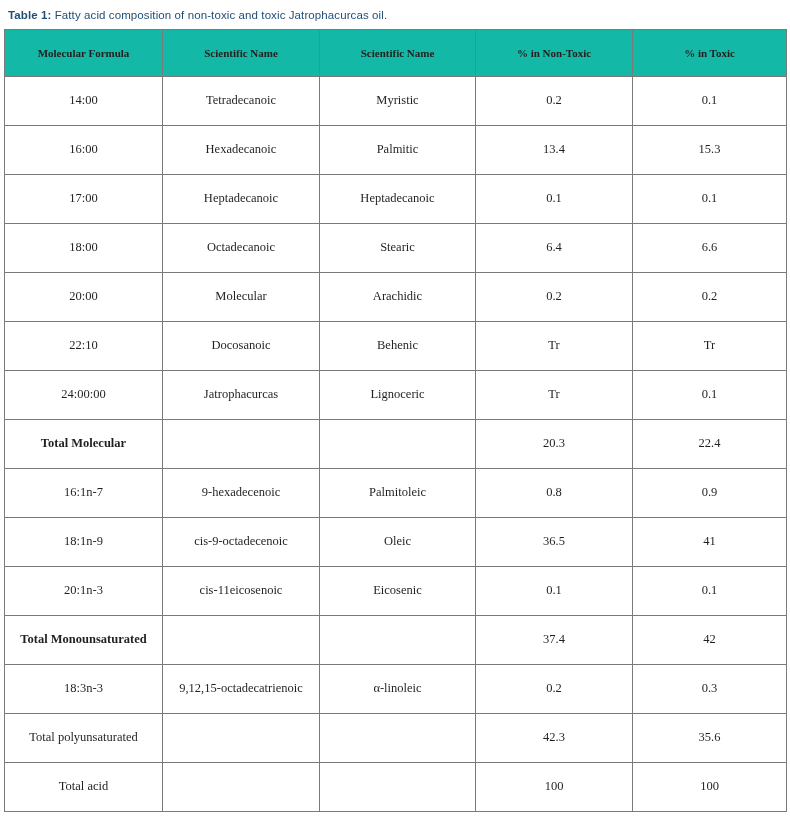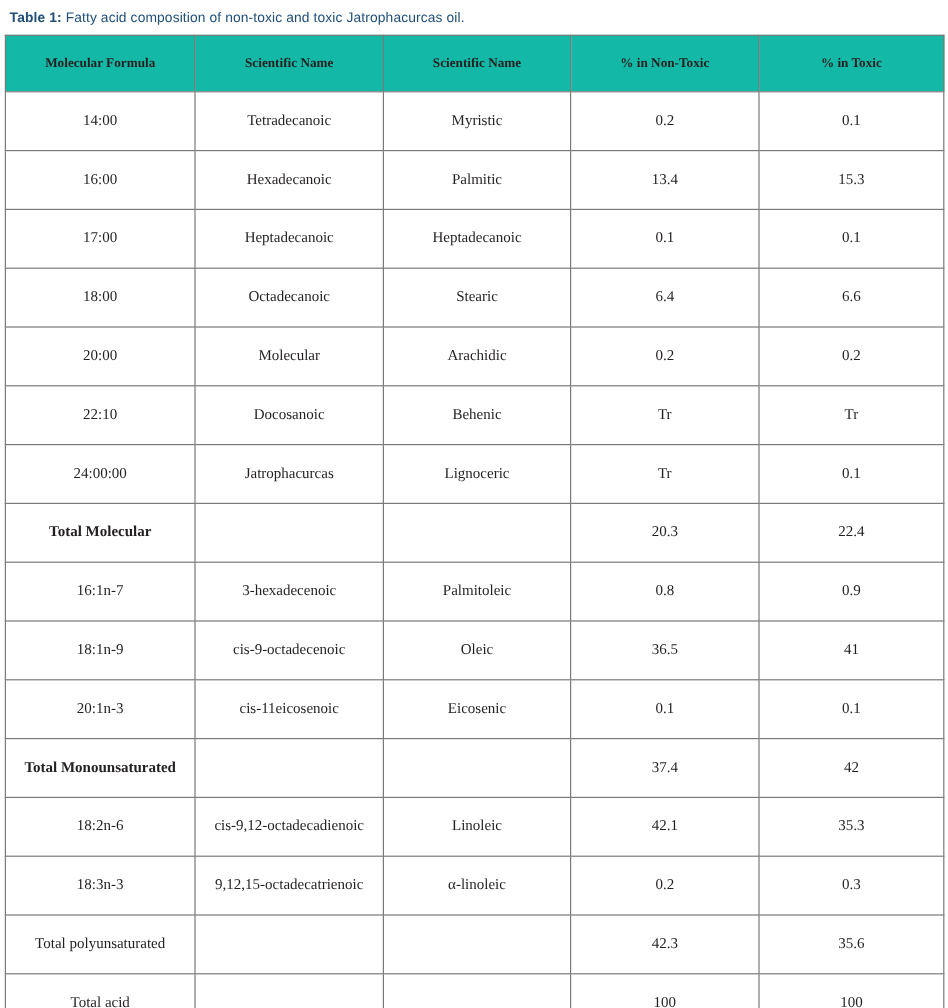--- a/index.html
+++ b/index.html
@@ -154,21 +154,21 @@
         </tr>
         <tr class="total-row">
           <td class="label-cell">Total Molecular</td>
           <td class="empty-cell"></td>
           <td class="empty-cell"></td>
           <td>20.3</td>
           <td>22.4</td>
         </tr>
         <tr>
           <td class="label-cell">16:1n-7</td>
-          <td>3-hexadecenoic</td>
+          <td>9-hexadecenoic</td>
           <td>Palmitoleic</td>
           <td>0.8</td>
           <td>0.9</td>
         </tr>
         <tr>
           <td class="label-cell">18:1n-9</td>
           <td>cis-9-octadecenoic</td>
           <td>Oleic</td>
           <td>36.5</td>
           <td>41</td>
@@ -181,27 +181,20 @@
           <td>0.1</td>
         </tr>
         <tr class="total-row">
           <td class="label-cell">Total Monounsaturated</td>
           <td class="empty-cell"></td>
           <td class="empty-cell"></td>
           <td>37.4</td>
           <td>42</td>
         </tr>
         <tr>
-          <td class="label-cell">18:2n-6</td>
-          <td>cis-9,12-octadecadienoic</td>
-          <td>Linoleic</td>
-          <td>42.1</td>
-          <td>35.3</td>
-        </tr>
-        <tr>
           <td class="label-cell">18:3n-3</td>
           <td>9,12,15-octadecatrienoic</td>
           <td>α-linoleic</td>
           <td>0.2</td>
           <td>0.3</td>
         </tr>
         <tr>
           <td class="label-cell">Total polyunsaturated</td>
           <td class="empty-cell"></td>
           <td class="empty-cell"></td>

